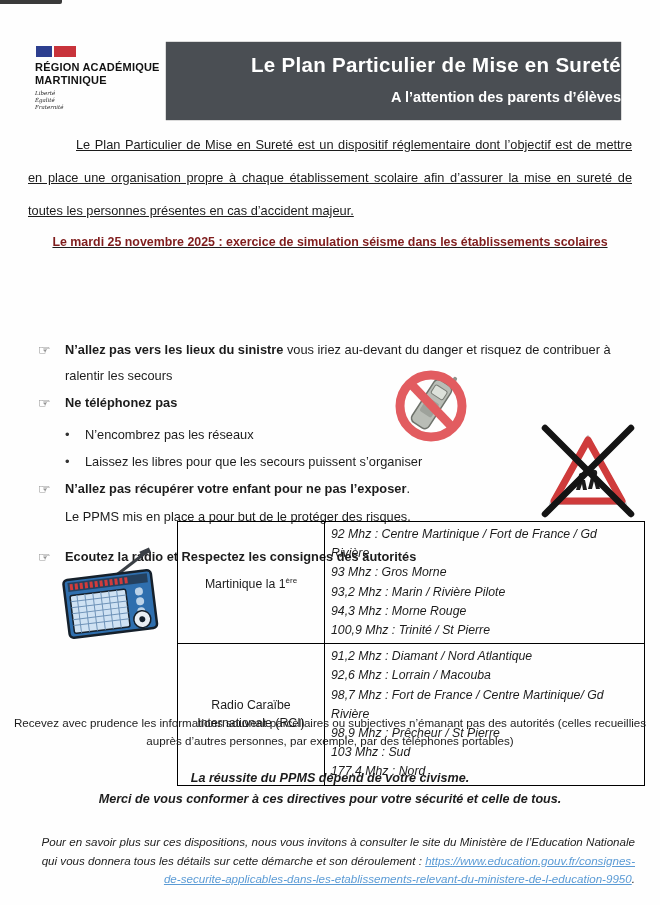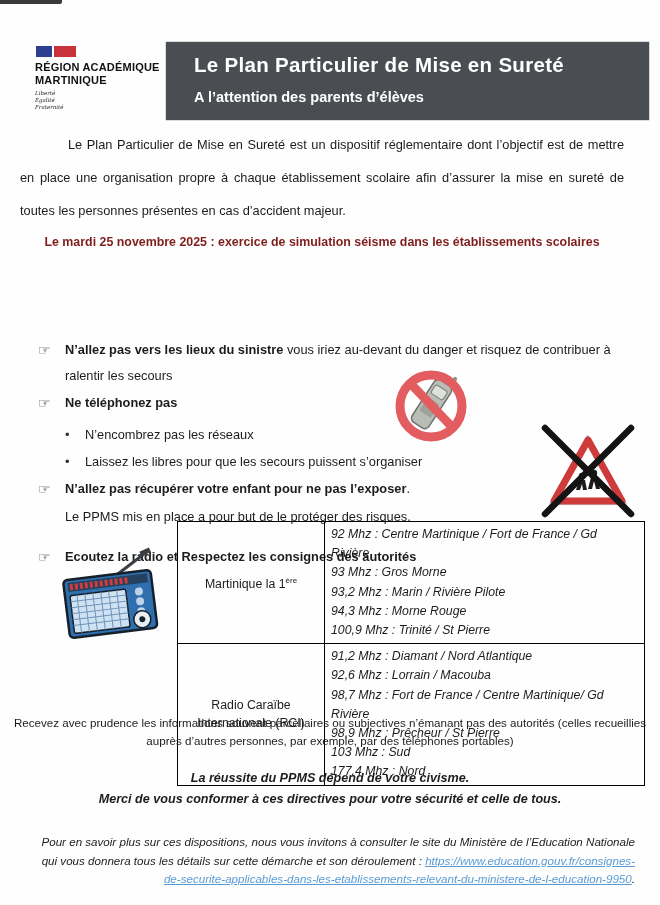--- a/index.html
+++ b/index.html
@@ -20,28 +20,27 @@
   .logo{position:absolute;left:35px;top:46px;width:140px;}
   .flag{display:flex;height:11px;width:40px;margin-bottom:4px;margin-left:1px;}
   .flag .b{width:16px;background:#2d3f8f;}
   .flag .r{width:22px;background:#c8333b;margin-left:2px;}
   .logo-name{font-weight:bold;font-size:11px;line-height:13px;letter-spacing:.2px;color:#111;}
   .motto{margin-top:3px;font-family:"DejaVu Serif",serif;font-style:italic;
     font-size:5.5px;line-height:7px;color:#222;}
   
   .header-box{
     position:absolute;left:166px;top:42px;width:455px;height:78px;
-    background:#4a4e53;color:#fff;text-align:left;
+    background:#4a4e53;color:#fff;text-align:right;
     box-shadow:0 0 1px #333;
-    padding-left:28px;
   }
   .header-title{font-size:20.5px;font-weight:bold;margin-top:11px;letter-spacing:.3px;}
   .header-subtitle{font-size:14.5px;font-weight:bold;margin-top:12px;}
   
-  .intro{position:absolute;left:20px;top:128px;width:604px;}
+  .intro{position:absolute;left:28px;top:128px;width:604px;text-decoration:underline;}
   .para{
     margin:0;font-size:12.8px;line-height:33px;
     text-align:justify;text-indent:48px;
   }
   .alert{
     margin:8px 0 0 0;text-align:center;font-weight:bold;font-size:12.4px;
   }
   .section-title{
     margin:20px 0 0 0;text-align:center;font-size:15px;font-weight:bold;
   }

